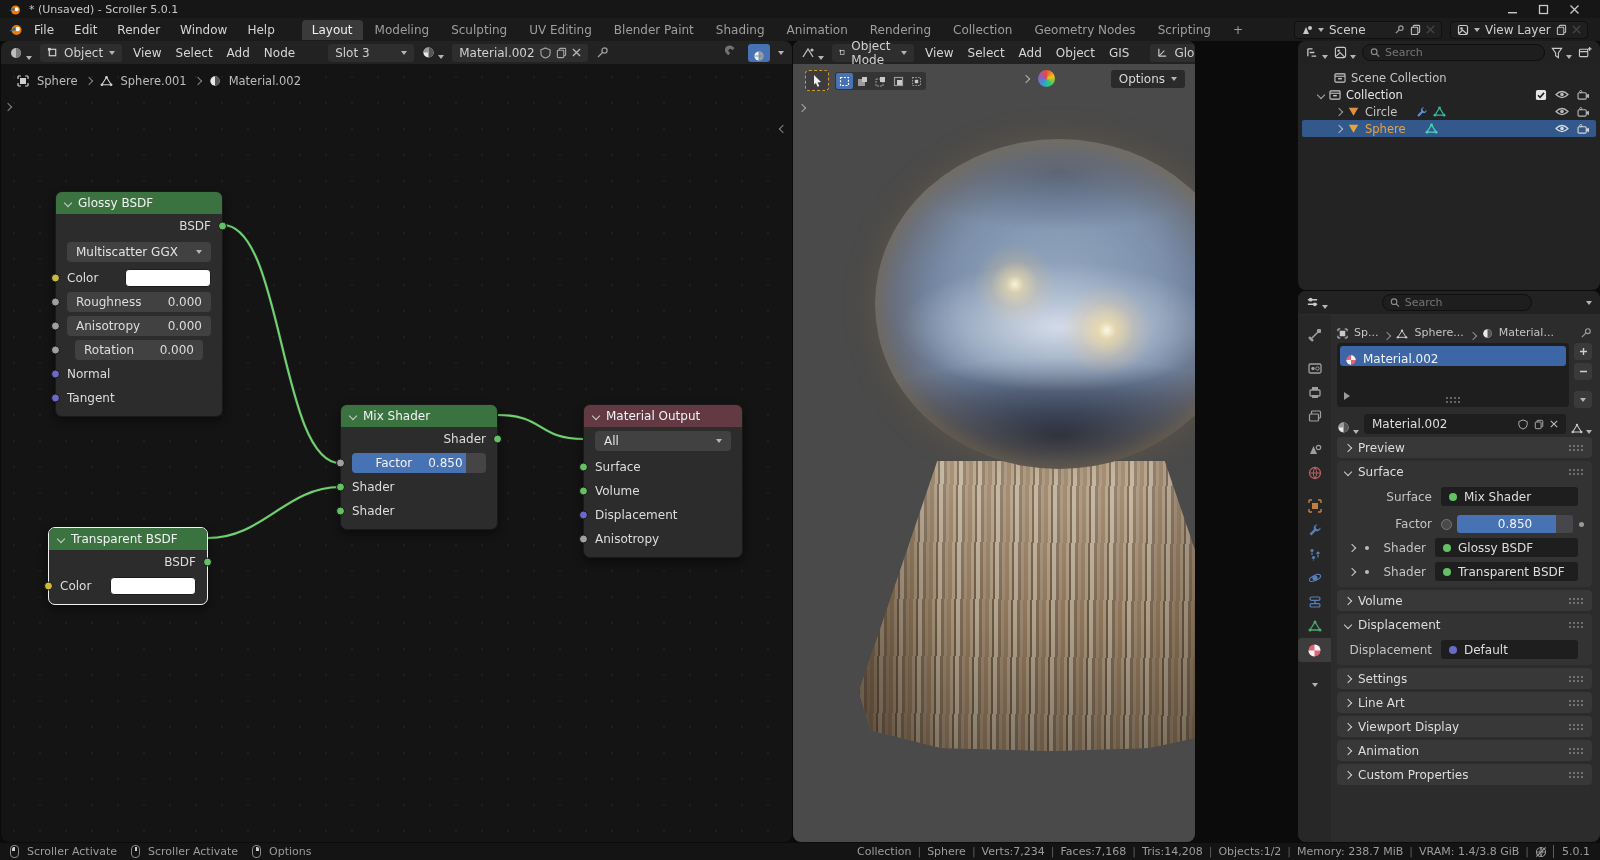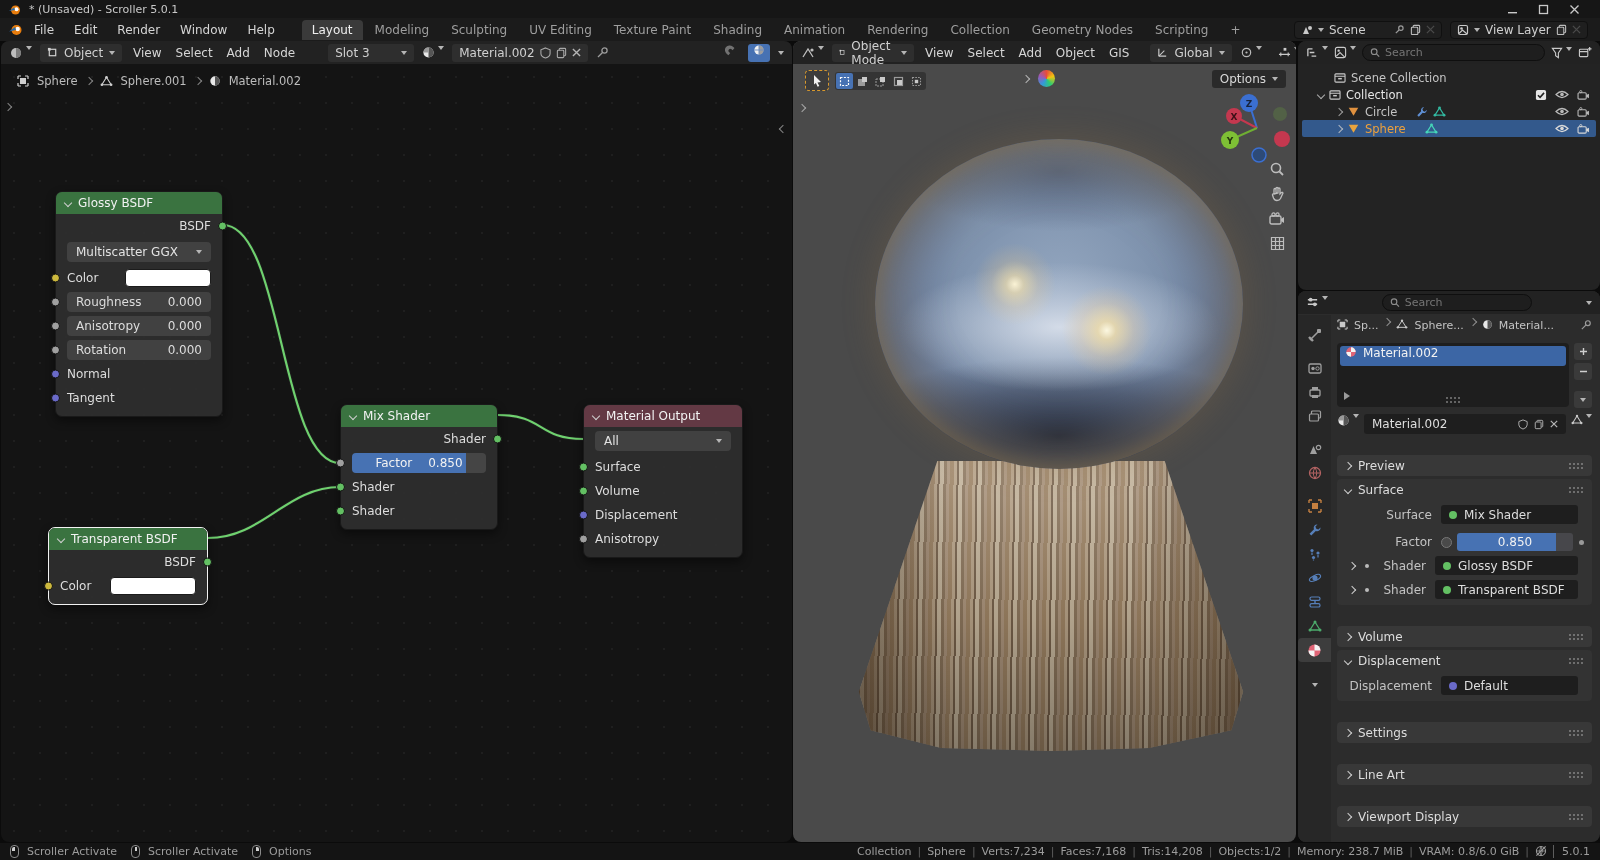--- a/index.html
+++ b/index.html
@@ -1,18 +1,18 @@
 <!DOCTYPE html>
 <html><head>
 <meta charset="utf-8">
 <style>
   * { box-sizing: border-box; margin:0; padding:0; }
   html,body { width:1600px; height:860px; background:#0b0b0b; font-family:"DejaVu Sans",sans-serif; color:#d0d0d0; font-size:12px; overflow:hidden; }
   .abs { position:absolute; }
-  .flex { display:flex; align-items:flex-start; }
+  .flex { display:flex; align-items:flex-end; }
 
   
   .cd { width:0;height:0;border-left:3.5px solid transparent;border-right:3.5px solid transparent;border-top:4.5px solid #b5b5b5; display:inline-block; }
   .chev { width:6px;height:6px;border-right:1.6px solid #cfcfcf;border-bottom:1.6px solid #cfcfcf;display:inline-block; }
   .chev.r { transform:rotate(-45deg); }
   .chev.d { transform:rotate(45deg); }
   .grip { width:16px;height:7px;opacity:.5;background-image:radial-gradient(circle,#aaa 1px,transparent 1.3px);background-size:4px 4px; }
   svg { display:block; }
 
   
@@ -47,21 +47,21 @@
   .socket { position:absolute;width:9px;height:9px;border-radius:50%;border:1px solid #141414;top:50%;transform:translateY(-50%); }
   .socket.l { left:-5px; } .socket.r { right:-5px; }
   .s-green{background:#63c063;} .s-yellow{background:#cdb93d;} .s-gray{background:#a0a0a0;} .s-purple{background:#6a6ac9;}
   .nfield { flex:1;background:#414141;border-radius:4px;height:20px;display:flex;align-items:center;justify-content:space-between;padding:0 9px;color:#e3e3e3; }
   .nfield.drop { margin:3px 10px;flex:1; }
   .nslider { flex:1;margin:0 10px;background:#414141;border-radius:4px;height:20px;display:flex;align-items:center;justify-content:space-between;padding:0 9px; }
   .swatch { width:86px;height:18px;background:#ffffff;border-radius:4px;border:1px solid #1c1c1c;margin-left:auto; }
   .factor-slider { flex:1;height:20px;border-radius:4px;background:linear-gradient(to right,#4772b3 0 85%,#454545 85%);display:flex;align-items:center;justify-content:center;gap:16px;color:#f2f2f2; }
 
   
-  #viewport { left:793px;top:41px;width:503px;height:801px;background:#4a4a4a; }
+  #viewport { left:793px;top:41px;width:402px;height:801px;background:#4a4a4a; }
   .tool-btn { position:absolute;left:12px;top:29px;width:24px;height:21px;border:1px dashed #d8992e;border-radius:4px;background:rgba(40,40,40,.4);display:flex;align-items:center;justify-content:center; }
   .mode-group { position:absolute;left:42px;top:31px;display:flex;gap:1px;background:rgba(35,35,35,.55);border-radius:3px;padding:1px; }
   .mode-cell { width:17px;height:16px;border-radius:2px;display:flex;align-items:center;justify-content:center; }
   .mode-cell.active { background:#4772b3; }
   .options-pill { position:absolute;right:10px;top:29px;background:rgba(36,36,36,.85);border-radius:3px;height:18px;display:flex;align-items:center;gap:6px;padding:0 8px;color:#d8d8d8; }
 
   .vp-stump { position:absolute;left:62px;top:414px;width:392px;height:296px;
     background:linear-gradient(180deg,rgba(255,255,255,.16),rgba(0,0,0,.1) 55%,rgba(0,0,0,.32)),
       repeating-linear-gradient(91deg,#9c8263 0 4px,#b6a186 4px 7px,#75604a 7px 9px,#c4b49b 9px 13px,#8a745b 13px 16px,#a9927a 16px 19px);
     clip-path:polygon(21% 2%,79% 2%,99% 80%,96% 93%,75% 99%,50% 100%,22% 99%,4% 93%,1% 80%); }
@@ -84,21 +84,21 @@
   .ol-sel { background:#33598c;border-radius:2px; }
   .ol-sel .lbl { color:#eea13c; }
 
   
   #properties { left:1298px;top:291px;width:302px;height:551px;background:#2c2c2c; }
   #prail { position:absolute;left:0;top:24px;width:33px;height:527px;background:#272727;display:flex;flex-direction:column;align-items:center;padding-top:8px; }
   .ptab { width:33px;height:24px;display:flex;align-items:center;justify-content:center;opacity:.85; }
   .ptab.active { background:#3d3d3d;border-radius:4px 0 0 4px;opacity:1; }
   .gap8 { height:9px; }
   #pcontent { position:absolute;left:33px;top:24px;width:269px;height:527px;padding:4px 8px 0 6px;overflow:hidden; }
-  .phead { height:21px;background:#383838;border-radius:4px;display:flex;align-items:center;gap:7px;padding:0 8px;margin-top:21px;color:#dddddd; }
+  .phead { height:21px;background:#383838;border-radius:4px;display:flex;align-items:center;gap:7px;padding:0 8px;margin-top:3px;color:#dddddd; }
   .phead .grip { margin-left:auto; }
   .pbox { background:#333333;border-radius:4px;margin-top:3px;padding-bottom:6px; }
   .prow { display:flex;align-items:center;margin-top:5px; }
   .plabel { width:104px;text-align:right;color:#c3c3c3;padding-right:9px;flex:none; }
   .pfield { flex:1;background:#1e1e1e;border-radius:3px;height:19px;display:flex;align-items:center;gap:7px;padding:0 8px;color:#dedede;margin-right:14px; }
   .dot { width:8px;height:8px;border-radius:50%;flex:none; }
   .pslider { flex:1;height:18px;border-radius:3px;background:linear-gradient(to right,#4772b3 0 85%,#47474b 85%);display:flex;align-items:center;justify-content:center;color:#f2f2f2;margin-right:6px; }
   .search { background:#1e1e1e;border:1px solid #0f0f0f;border-radius:10px;height:17px;display:flex;align-items:center;gap:5px;padding:0 7px;flex:1; }
   .search input { background:transparent;border:none;outline:none;color:#cfcfcf;font-size:11px;width:100%;font-family:"DejaVu Sans",sans-serif; }
   .sqbtn { width:18px;height:17px;background:#3a3a3a;border-radius:3px;display:flex;align-items:center;justify-content:center; }
@@ -141,21 +141,21 @@
   <span class="menu-item">File</span>
   <span class="menu-item">Edit</span>
   <span class="menu-item">Render</span>
   <span class="menu-item">Window</span>
   <span class="menu-item">Help</span>
   <span style="width:14px"></span>
   <span class="ws-tab active">Layout</span>
   <span class="ws-tab">Modeling</span>
   <span class="ws-tab">Sculpting</span>
   <span class="ws-tab">UV Editing</span>
-  <span class="ws-tab">Texture Paint</span>
+  <span class="ws-tab">Blender Paint</span>
   <span class="ws-tab">Shading</span>
   <span class="ws-tab">Animation</span>
   <span class="ws-tab">Rendering</span>
   <span class="ws-tab">Collection</span>
   <span class="ws-tab">Geometry Nodes</span>
   <span class="ws-tab">Scripting</span>
   <span class="ws-tab">+</span>
 
   <div style="margin-left:auto;display:flex;gap:8px;margin-right:4px;">
     <div class="idpill">
@@ -325,21 +325,21 @@
       </div>
       <div class="nrow">
           <span class="socket l s-gray"></span>
         <div class="nslider" style="margin:0">
           <span>Anisotropy</span>
           <span>0.000</span>
         </div>
       </div>
       <div class="nrow">
           <span class="socket l s-gray"></span>
-        <div class="nslider" style="margin:0">
+        <div class="nslider" style="margin:8px">
           <span>Rotation</span>
           <span>0.000</span>
         </div>
       </div>
       <div class="nrow">
           <span class="socket l s-purple"></span>
           <span>Normal</span>
         </div>
       <div class="nrow" style="margin-bottom:6px">
           <span class="socket l s-purple"></span>
@@ -1014,21 +1014,21 @@
   </span>
 
   <span style="margin-left:auto" class="flex">
     <span class="stat">Collection</span>
     <span class="stat">Sphere</span>
     <span class="stat">Verts:7,234</span>
     <span class="stat">Faces:7,168</span>
     <span class="stat">Tris:14,208</span>
     <span class="stat">Objects:1/2</span>
     <span class="stat">Memory: 238.7 MiB</span>
-    <span class="stat">VRAM: 0.8/6.0 GiB</span>
+    <span class="stat">VRAM: 1.4/3.8 GiB</span>
     <svg width="12" height="12" viewBox="0 0 13 13" style="margin-right:6px">
         <circle cx="6.5" cy="6.5" r="5" fill="none" stroke="#9c9c9c" stroke-width="1.1"></circle>
         <path d="M1.5 6.5 H11.5 M6.5 1.5 Q9.5 6.5 6.5 11.5 M6.5 1.5 Q3.5 6.5 6.5 11.5" fill="none" stroke="#9c9c9c" stroke-width="0.9"></path>
         <line x1="1.5" y1="11.5" x2="11.5" y2="1.5" stroke="#9c9c9c" stroke-width="1.3"></line>
       </svg>
     <span style="border-left:1px solid #5e5e5e;padding-left:8px">5.0.1</span>
   </span>
 </div>
 
 </body></html>

